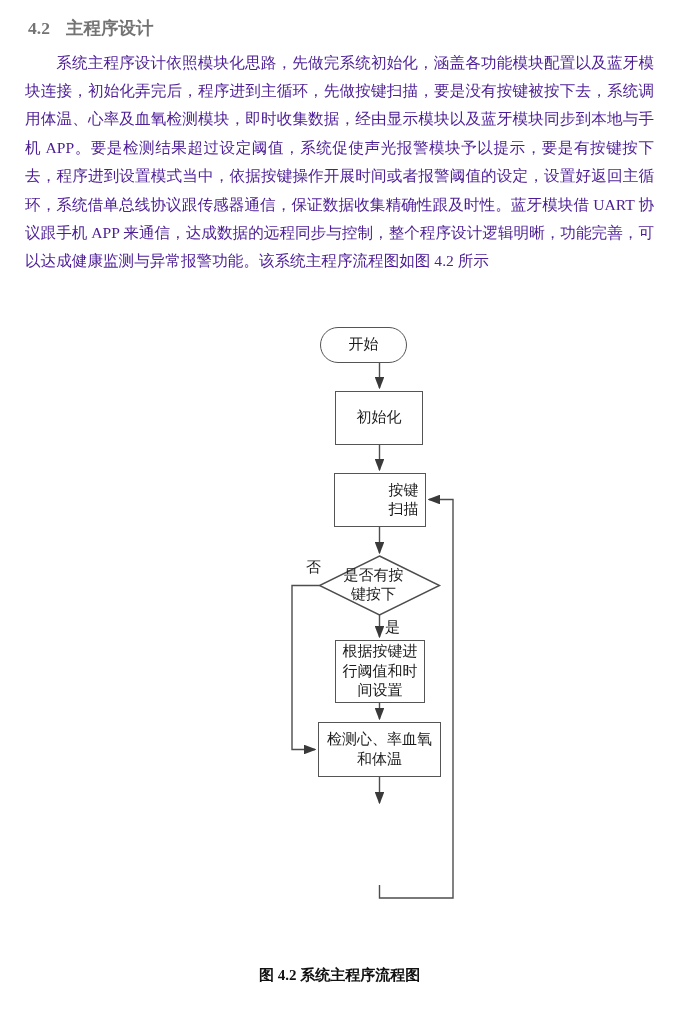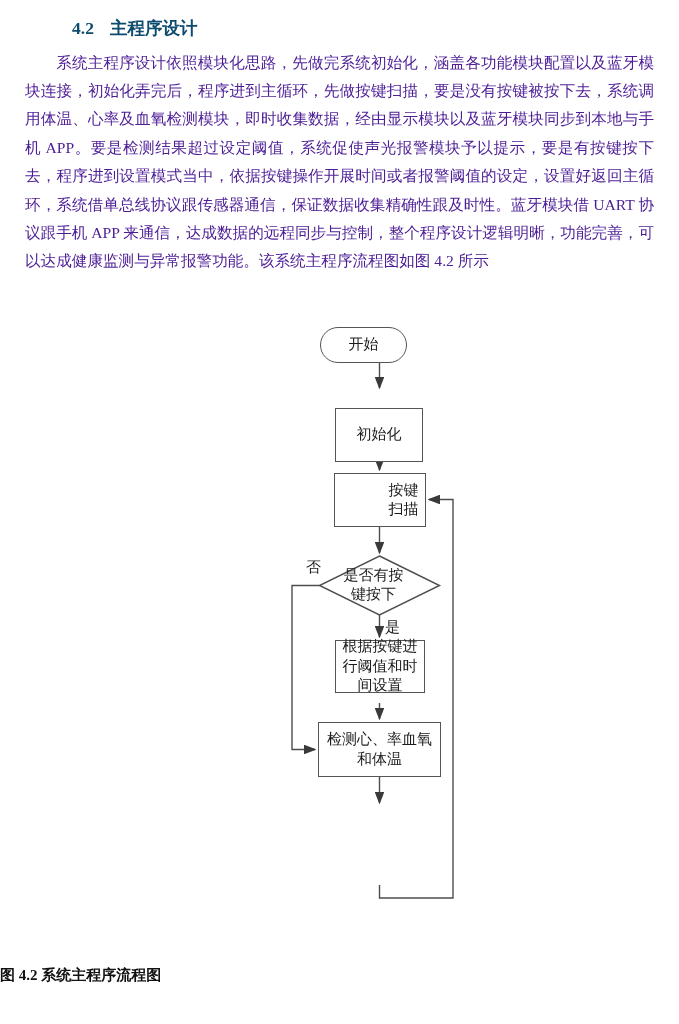--- a/index.html
+++ b/index.html
@@ -1,35 +1,35 @@
 <!DOCTYPE html>
 <html><head>
 <meta charset="utf-8">
 <style>
   html,body{margin:0;padding:0;background:#ffffff;}
   body{width:679px;height:1024px;font-family:"Liberation Serif","DejaVu Serif",serif;}
   .page{position:relative;width:679px;height:1024px;background:#ffffff;overflow:hidden;color:#1c1c1c;}
 
-  .heading{position:absolute;left:28px;top:4px;font-size:17.5px;font-weight:bold;color:#0c4a6e;margin-left:44px;}
+  .heading{position:absolute;left:28px;top:4px;font-size:17.5px;font-weight:bold;color:#737373;}
   .heading .num{display:inline-block;margin-right:16px;}
 
   .para{position:absolute;left:25px;top:33px;width:629px;font-size:15.6px;line-height:28.4px;
         text-align:justify;text-indent:2em;color:#4c1d95;}
 
   .connectors{position:absolute;left:0;top:0;width:679px;height:1024px;}
 
   .node{position:absolute;box-sizing:border-box;border:1.4px solid #555;background:#ffffff;
         display:flex;align-items:center;justify-content:center;text-align:center;
         font-size:15px;line-height:19.5px;color:#1c1c1c;}
   .stadium{border-radius:18px;}
   .plain{border:none;background:transparent;}
 
   .branch-label{position:absolute;font-size:15px;color:#1c1c1c;}
 
-  .caption{position:absolute;left:0;top:966px;width:679px;text-align:left;
+  .caption{position:absolute;left:0;top:966px;width:679px;text-align:center;
            font-weight:bold;font-size:15px;color:#111;}
 </style>
 </head>
 <body>
 
 <div class="page">
 
   <h1 class="heading"><span class="num">4.2</span><span>主程序设计</span></h1>
 
   <p class="para">系统主程序设计依照模块化思路，先做完系统初始化，涵盖各功能模块配置以及蓝牙模块连接，初始化弄完后，程序进到主循环，先做按键扫描，要是没有按键被按下去，系统调用体温、心率及血氧检测模块，即时收集数据，经由显示模块以及蓝牙模块同步到本地与手机 APP。要是检测结果超过设定阈值，系统促使声光报警模块予以提示，要是有按键按下去，程序进到设置模式当中，依据按键操作开展时间或者报警阈值的设定，设置好返回主循环，系统借单总线协议跟传感器通信，保证数据收集精确性跟及时性。蓝牙模块借 UART 协议跟手机 APP 来通信，达成数据的远程同步与控制，整个程序设计逻辑明晰，功能完善，可以达成健康监测与异常报警功能。该系统主程序流程图如图 4.2 所示</p>
@@ -50,36 +50,36 @@
       <line x1="379.5" y1="777" x2="379.5" y2="803" marker-end="url(#arrow)"></line>
       <polyline points="379.5,885 379.5,898 453,898 453,499.5 429,499.5" marker-end="url(#arrow)"></polyline>
       <polygon points="379.5,556 439.5,585.5 379.5,615 319.5,585.5" fill="#ffffff"></polygon>
     </g>
   </svg>
 
   <div class="node stadium" style="left:320px;top:327px;width:87px;height:36px;">
     <span>开始</span>
   </div>
 
-  <div class="node" style="left:335px;top:391px;width:88px;height:54px;margin-top:17px;">
+  <div class="node" style="left:335px;top:391px;width:88px;height:54px;">
     <span>初始化</span>
   </div>
 
   <div class="node" style="left:334px;top:473px;width:92px;height:54px;padding-left:47px;">
     <span>按键扫描</span>
   </div>
 
   <div class="node plain" style="left:318px;top:562px;width:111px;height:46px;">
     <div>
       <div>是否有按</div>
       <div>键按下</div>
     </div>
   </div>
 
-  <div class="node" style="left:335px;top:640px;width:90px;height:53px;justify-content:center;">
+  <div class="node" style="left:335px;top:640px;width:90px;height:63px;justify-content:center;">
     <div>
       <div>根据按键进</div>
       <div>行阈值和时</div>
       <div>间设置</div>
     </div>
   </div>
 
   <div class="node" style="left:318px;top:722px;width:123px;height:55px;">
     <div>
       <div>检测心、率血氧</div>

